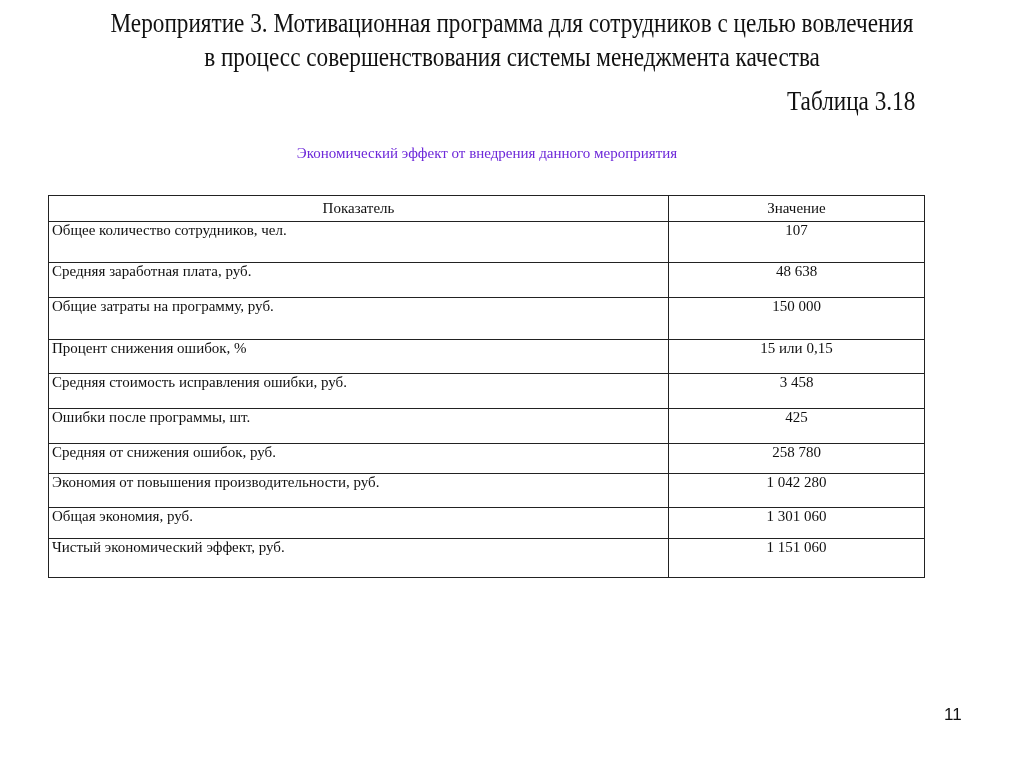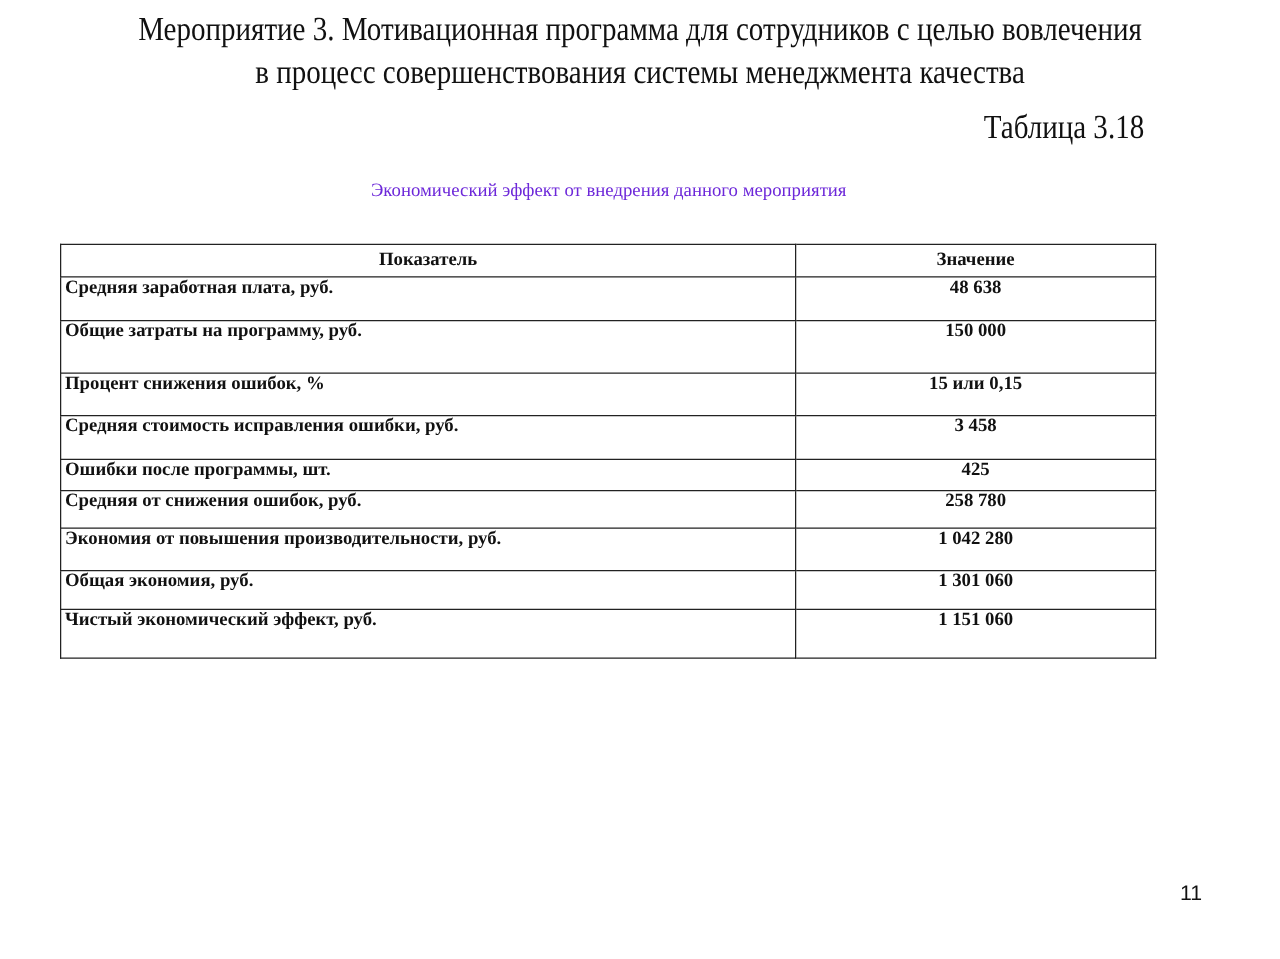--- a/index.html
+++ b/index.html
@@ -2,21 +2,21 @@
 <html><head>
 <meta charset="utf-8">
 <style>
   html, body { margin:0; padding:0; background:#ffffff; }
   body { width:1024px; height:767px; position:relative; overflow:hidden; font-family:"Liberation Serif", serif; color:#111; }
   .title { position:absolute; left:0; top:6px; width:1024px; text-align:center; font-size:27px; line-height:34px; transform:scaleX(0.86); transform-origin:center top; }
   .title .line { display:block; white-space:nowrap; }
   .table-label { position:absolute; left:787px; top:86px; font-size:27px; transform:scaleX(0.86); transform-origin:left top; white-space:nowrap; }
   .caption { position:absolute; left:0; width:974px; top:145px; text-align:center; font-size:15px; color:#6d28d9; white-space:nowrap; }
   table.data { position:absolute; left:48px; top:195px; width:877px; border-collapse:collapse; font-size:15px; }
-  table.data td, table.data th { border:1.5px solid #222; padding:0 20px; vertical-align:top; font-weight:bold; }
+  table.data td, table.data th { border:1.5px solid #222; padding:0 4px; vertical-align:top; font-weight:normal; }
   table.data th { text-align:center; height:25px; line-height:25px; }
   table.data td.ind { text-align:left; padding-left:3px; }
   table.data td.val { text-align:center; width:247px; }
   .page-number { position:absolute; left:944px; top:705px; font-family:Liberation Sans, sans-serif; font-size:17px; color:#111; }
 </style>
 </head>
 <body>
 
 <div class="title">
   <span class="line">Мероприятие 3. Мотивационная программа для сотрудников с целью вовлечения</span>
@@ -28,37 +28,41 @@
 <div class="caption">Экономический эффект от внедрения данного мероприятия</div>
 
 <table class="data">
   <thead>
     <tr>
       <th>Показатель</th>
       <th>Значение</th>
     </tr>
   </thead>
   <tbody id="rows">
+      <tr style="height: 41px;">
+        <td class="ind">Общее количество сотрудников, чел.</td>
+        <td class="val">107</td>
+      </tr>
       <tr style="height: 35px;">
         <td class="ind">Средняя заработная плата,  руб.</td>
         <td class="val">48 638</td>
       </tr>
       <tr style="height: 42px;">
         <td class="ind">Общие затраты на программу, руб.</td>
         <td class="val">150 000</td>
       </tr>
       <tr style="height: 34px;">
         <td class="ind">Процент снижения ошибок, %</td>
         <td class="val">15 или 0,15</td>
       </tr>
       <tr style="height: 35px;">
         <td class="ind">Средняя стоимость исправления ошибки, руб.</td>
         <td class="val">3 458</td>
       </tr>
-      <tr style="height: 25px;">
+      <tr style="height: 35px;">
         <td class="ind">Ошибки после программы, шт.</td>
         <td class="val">425</td>
       </tr>
       <tr style="height: 30px;">
         <td class="ind">Средняя от снижения ошибок, руб.</td>
         <td class="val">258 780</td>
       </tr>
       <tr style="height: 34px;">
         <td class="ind">Экономия от повышения производительности,  руб.</td>
         <td class="val">1 042 280</td>

